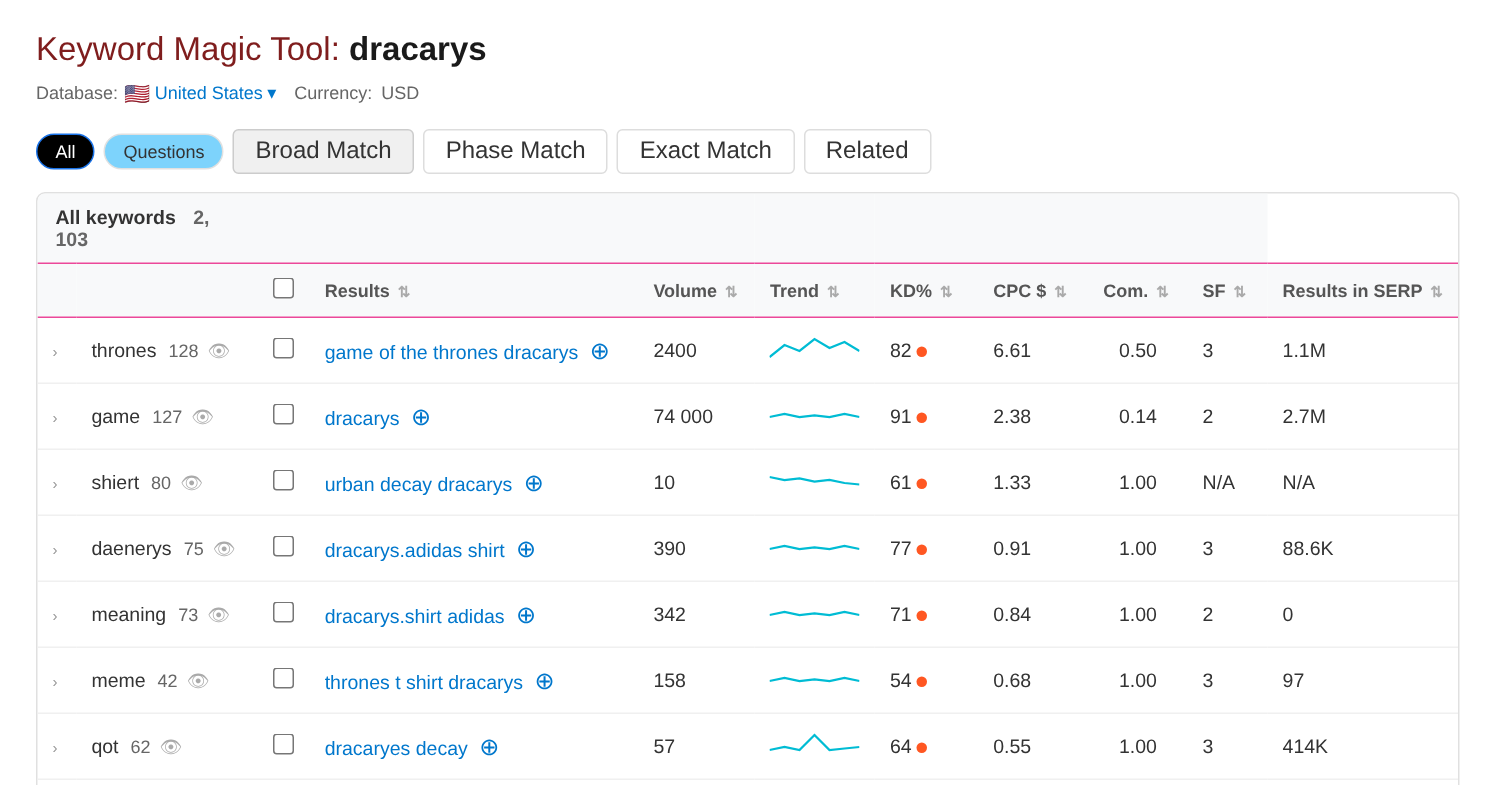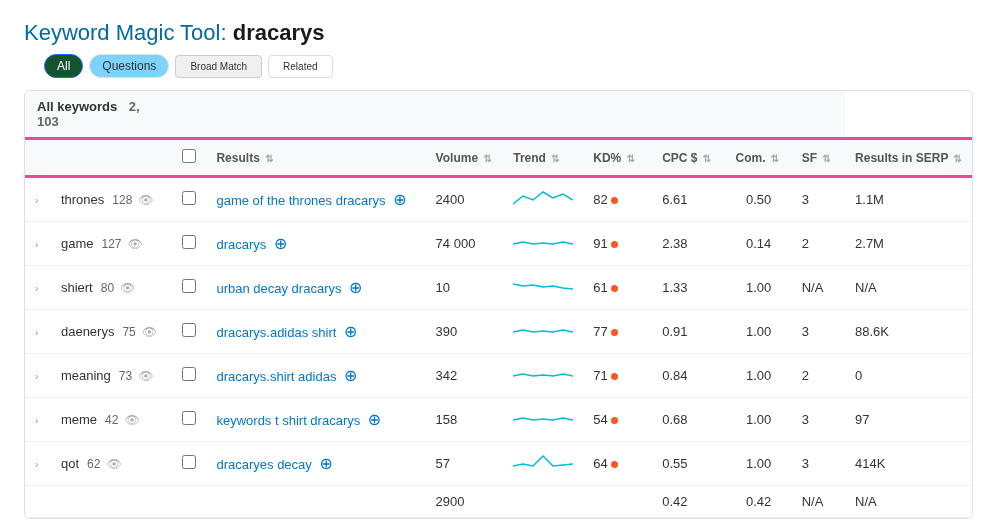--- a/index.html
+++ b/index.html
@@ -1,31 +1,31 @@
 <!DOCTYPE html>
 <html><head>
   <meta charset="utf-8">
   <style>
     * { box-sizing: border-box; margin: 0; padding: 0; }
     body { font-family: -apple-system, BlinkMacSystemFont, 'Segoe UI', sans-serif; font-size: 13px; background: #fff; color: #1a1a1a; }
     .container { padding: 20px 24px; max-width: 997px; }
     .page-title { font-size: 22px; font-weight: 700; margin-bottom: 8px; color: #1a1a1a; }
-    .page-title span { color: #0369a1; font-weight: 400; }
+    .page-title span { color: #7f1d1d; font-weight: 400; }
     .page-title strong { color: #1a1a1a; font-weight: 700; }
     .subtitle { font-size: 12px; color: #666; margin-bottom: 16px; display: flex; align-items: center; gap: 4px; }
     .subtitle a { color: #0077cc; text-decoration: none; display: flex; align-items: center; gap: 3px; }
     .flag { font-size: 14px; }
     .tab-bar { display: flex; gap: 6px; margin-bottom: 12px; align-items: center; }
-    .tab { padding: 5px 14px; border-radius: 4px; border: 1px solid #ddd; background: #fff; cursor: pointer; font-size: 10px; color: #333; font-family: inherit; }
+    .tab { padding: 5px 14px; border-radius: 4px; border: 1px solid #ddd; background: #fff; cursor: pointer; font-size: 16px; color: #333; font-family: inherit; }
     .tab.active { background: #f0f0f0; border-color: #ccc; font-weight: 500; }
     .tab.pill { border-radius: 20px; background: #7dd3fc; border-color: #e0e0e0; font-size: 12px; padding: 4px 12px; }
-    .tab.pill.active { background: #14532d; color: #fff; border-color: #1a73e8; margin-left: 20px; }
+    .tab.pill.active { background: #000000; color: #fff; border-color: #1a73e8; }
     .table-wrap { border: 1px solid #e0e0e0; border-radius: 6px; overflow: hidden; }
     table { width: 100%; border-collapse: collapse; }
-    thead tr { background: #f8f9fa; border-bottom: 3px solid #ec4899; }
+    thead tr { background: #f8f9fa; border-bottom: 1px solid #ec4899; }
     th { padding: 9px 10px; text-align: left; font-size: 12px; font-weight: 600; color: #555; white-space: nowrap; }
     th .sort-icon { color: #aaa; margin-left: 2px; font-size: 10px; }
     tbody tr { border-bottom: 1px solid #f0f0f0; }
     td { padding: 8px 10px; font-size: 13px; color: #333; vertical-align: middle; }
     .keyword-col { min-width: 180px; }
     .group-row td { font-weight: 500; color: #333; }
     .group-name { display: flex; align-items: center; gap: 4px; cursor: pointer; }
     .chevron { color: #999; font-size: 10px; }
     .count-badge { font-size: 12px; color: #666; margin-left: 4px; }
     .eye-icon { color: #aaa; font-size: 12px; cursor: pointer; margin-left: 2px; }
@@ -53,25 +53,37 @@
   </style>
 </head>
 <body>
 
 <div class="container">
   <div class="page-title">
     <span>Keyword Magic Tool:</span>
     <strong>dracarys</strong>
   </div>
 
+  <div class="subtitle">
+    <span>Database:</span>
+    <a href="#">
+      <span class="flag">🇺🇸</span>
+      <span>United States</span>
+      <span>▾</span>
+    </a>
+    <span style="margin-left:8px;">Currency:</span>
+    <span style="margin-left:2px;">USD</span>
+  </div>
 
   <div class="tab-bar">
     <button class="tab pill active">All</button>
     <button class="tab pill">Questions</button>
     <button class="tab active">Broad Match</button>
+    <button class="tab">Phase Match</button>
+    <button class="tab">Exact Match</button>
     <button class="tab">Related</button>
   </div>
 
   <div class="table-wrap">
     <table>
       <thead>
         <tr class="all-kw-header">
           <td colspan="2" style="padding: 8px 12px;">
             <span class="all-kw-label">All  keywords</span>
             <span class="kw-count">2, 103</span>
@@ -270,21 +282,21 @@
       <span class="group-name">
         <span>meme</span>
         <span class="count-badge">42</span>
         <span class="eye-icon">👁</span>
       </span>
     </td>
     <td>
       <input type="checkbox" class="checkbox" style="">
     </td>
     <td class="keyword-col">
-      <a href="#" class="kw-link">keywords t shirt dracarys</a>
+      <a href="#" class="kw-link">thrones t shirt dracarys</a>
       <button class="add-btn">⊕</button>
     </td>
     <td class="volume-num">158</td>
     <td><svg width="60" height="24" viewBox="0 0 60 24">
                 <polyline points="0,14 10,12 20,14 30,13 40,14 50,12 60,14" fill="none" stroke="#00bcd4" stroke-width="1.5"></polyline>
               </svg></td>
     <td>
       <span class="kd-val">54</span><span class="kd-dot"></span>
     </td>
     <td class="cpc-val">0.68</td>

